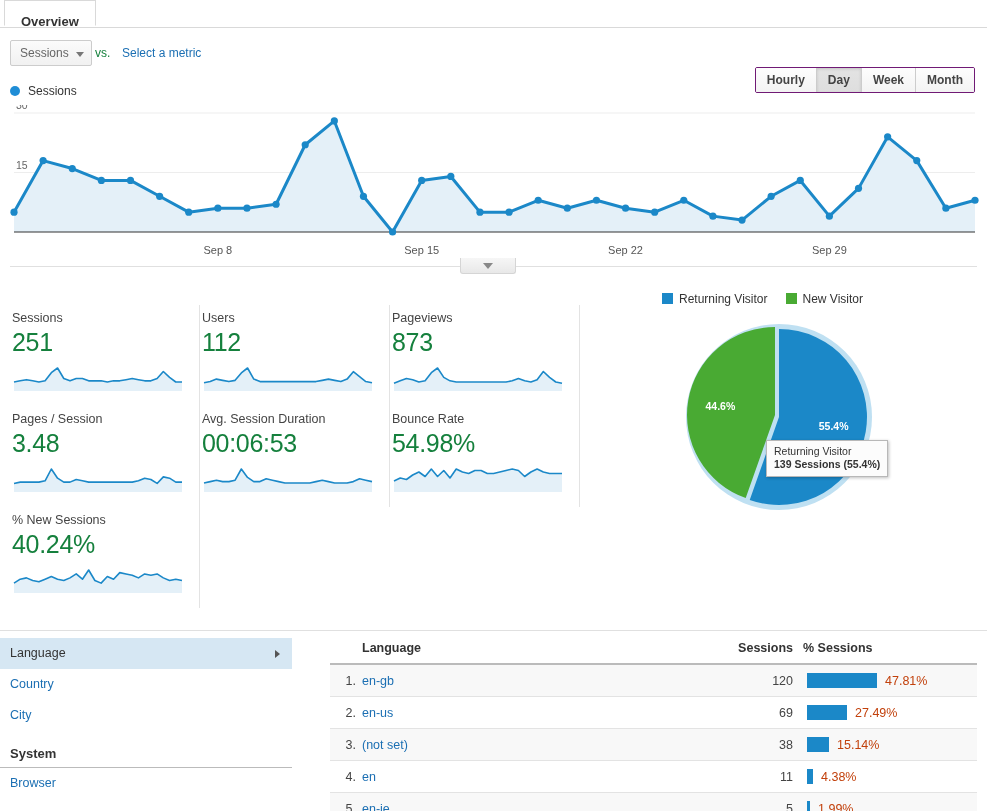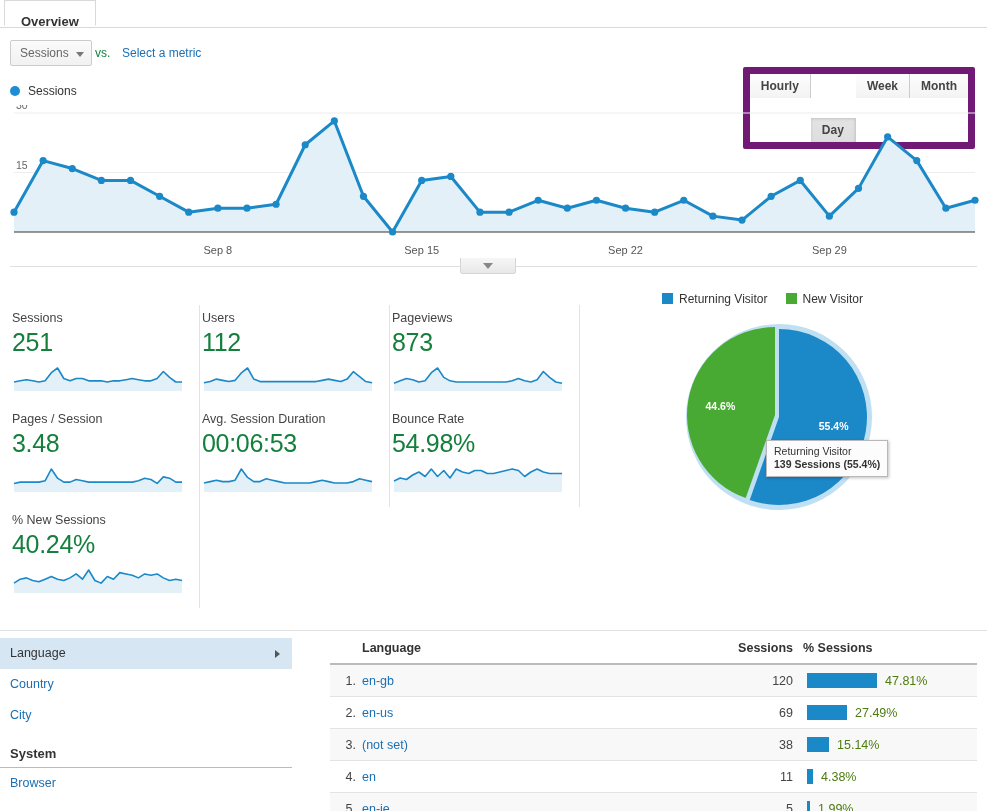--- a/index.html
+++ b/index.html
@@ -85,41 +85,40 @@
     color: #1b6fb3;
     cursor: pointer;
   }
 
   
   .seg {
     position: absolute;
     right: 12px;
     top: 39px;
     display: flex;
-    border: 7px solid #701a75;
+    border: 1px solid #701a75;
     border-radius: 2px;
     overflow: hidden;
     background: #fff;
   }
   .seg .segbtn {
     padding: 0 11px;
     height: 24px;
     line-height: 24px;
     font-size: 12px;
     font-weight: bold;
     color: #444;
     background: linear-gradient(#fdfdfd, #f3f3f3);
     border-right: 1px solid #ccc;
     cursor: pointer;
   }
   .seg .segbtn:last-child { border-right: none; }
   .seg .segbtn.active {
     background: linear-gradient(#e3e3e3, #dedede);
     box-shadow: inset 0 1px 3px rgba(0,0,0,.14);
-    margin-top: 44px;
   }
 
   
   .chart-legend {
     position: absolute;
     left: 10px;
     top: 84px;
     display: flex;
     align-items: center;
     gap: 8px;
@@ -307,21 +306,21 @@
   .lang-table td.name a { color: #1b6fb3; text-decoration: none; cursor: pointer; }
   .lang-table td.sessions { text-align: right; width: 78px; padding-right: 10px; color: #444; }
   .lang-table td.pct { width: 170px; padding-left: 4px; }
   .pct-inner { display: flex; align-items: center; }
   .pct-bar {
     height: 15px;
     background: #1b88c8;
     margin-right: 8px;
     flex: none;
   }
-  .pct-text { color: #4d7c0f; }
+  .pct-text { color: #c2410c; }
 </style>
 </head>
 <body>
 
 <div class="tabstrip">
   <div class="tab">Overview</div>
 </div>
 
 <div class="controls">
   <div class="metric-select">

